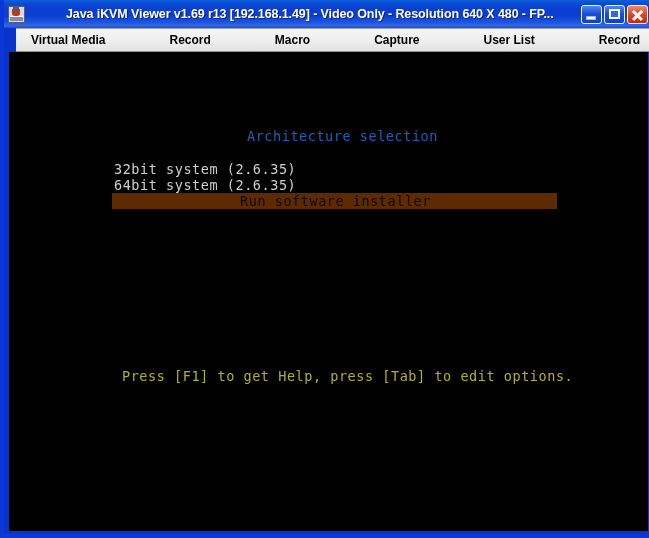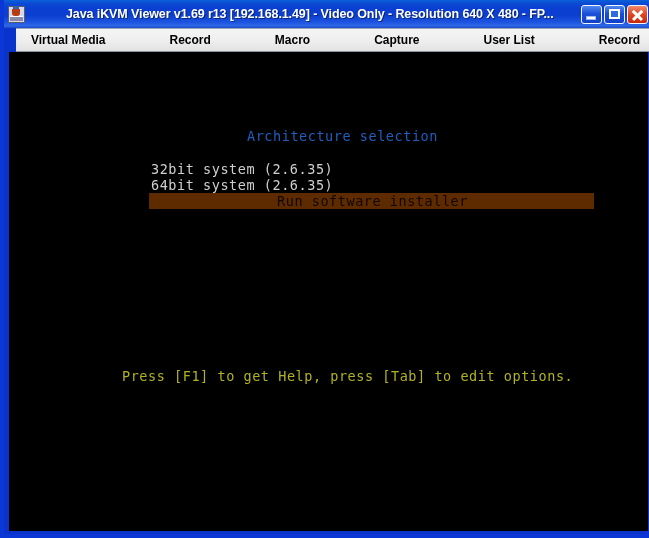--- a/index.html
+++ b/index.html
@@ -196,21 +196,20 @@
     width: 445px;
   }
   .boot-entry {
     color: #cfcfcf;
     white-space: pre;
     height: 16px;
     line-height: 16px;
     padding-left: 2px;
     box-sizing: border-box;
     cursor: default;
-    margin-left: 37px;
   }
   .boot-entry.selected {
     background: #5e2b00;
     color: #120700;
     width: 445px;
     text-align: center;
   }
   #help-line {
     position: absolute;
     left: 113px;

